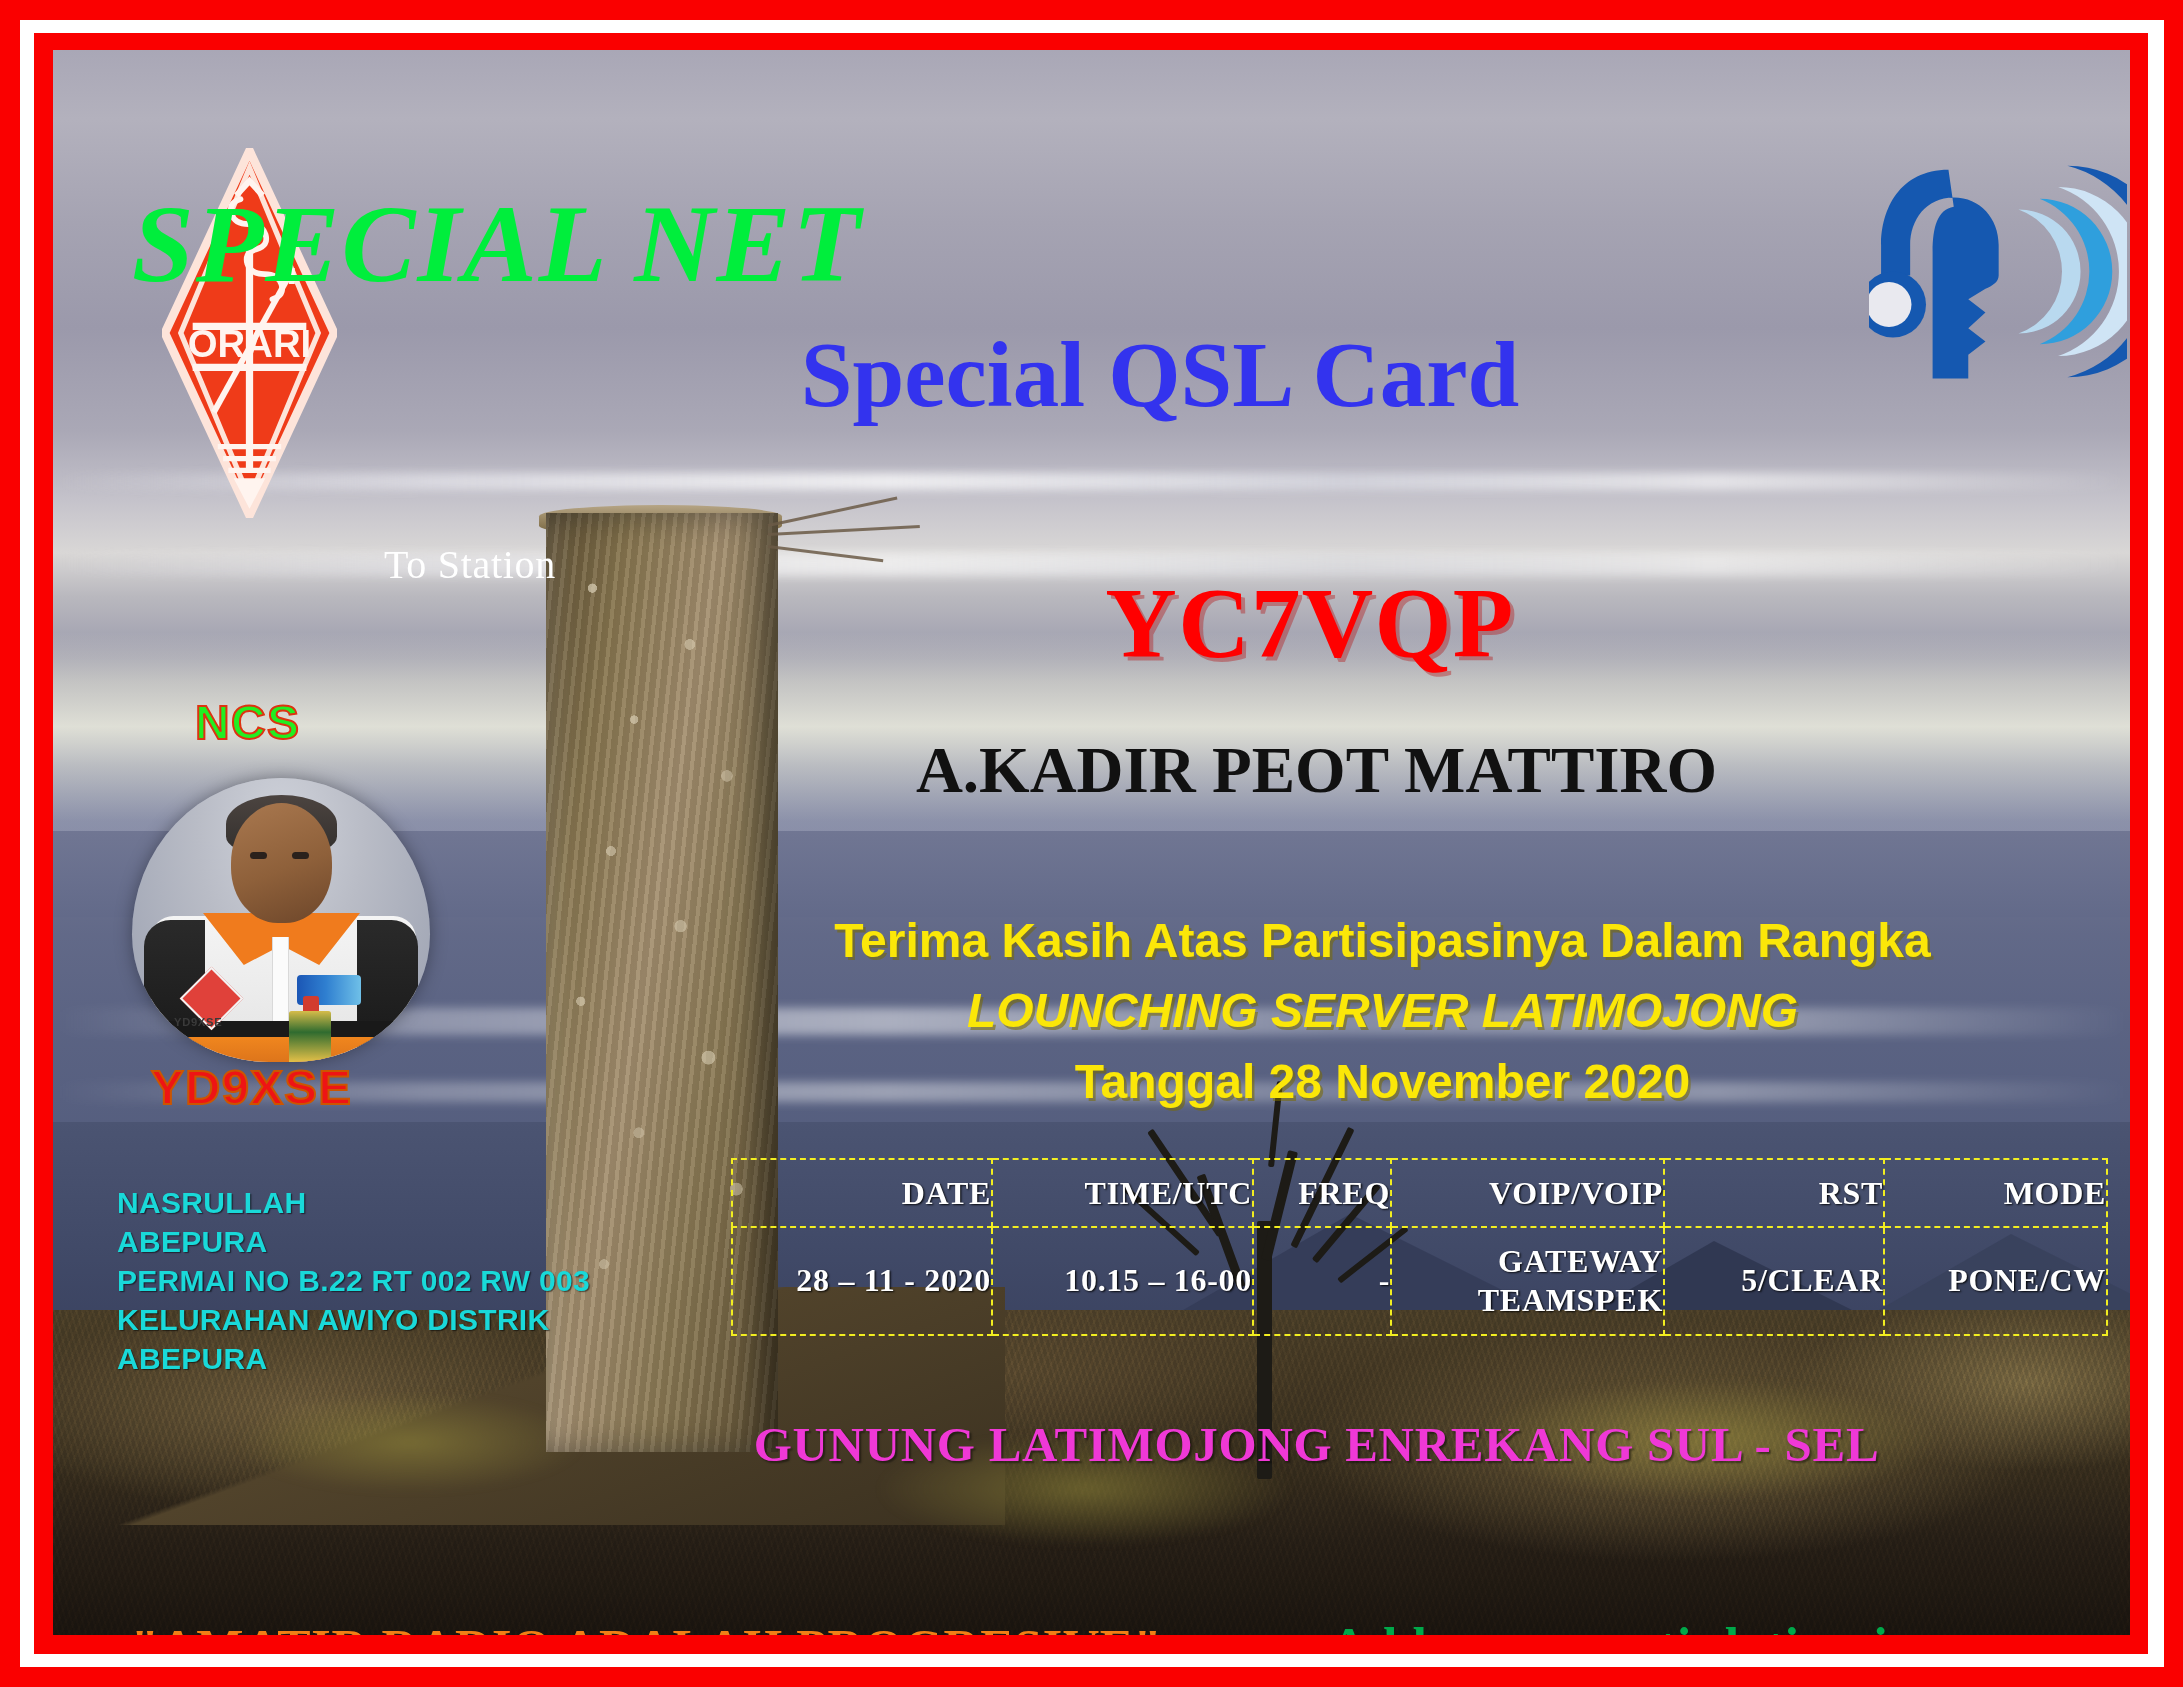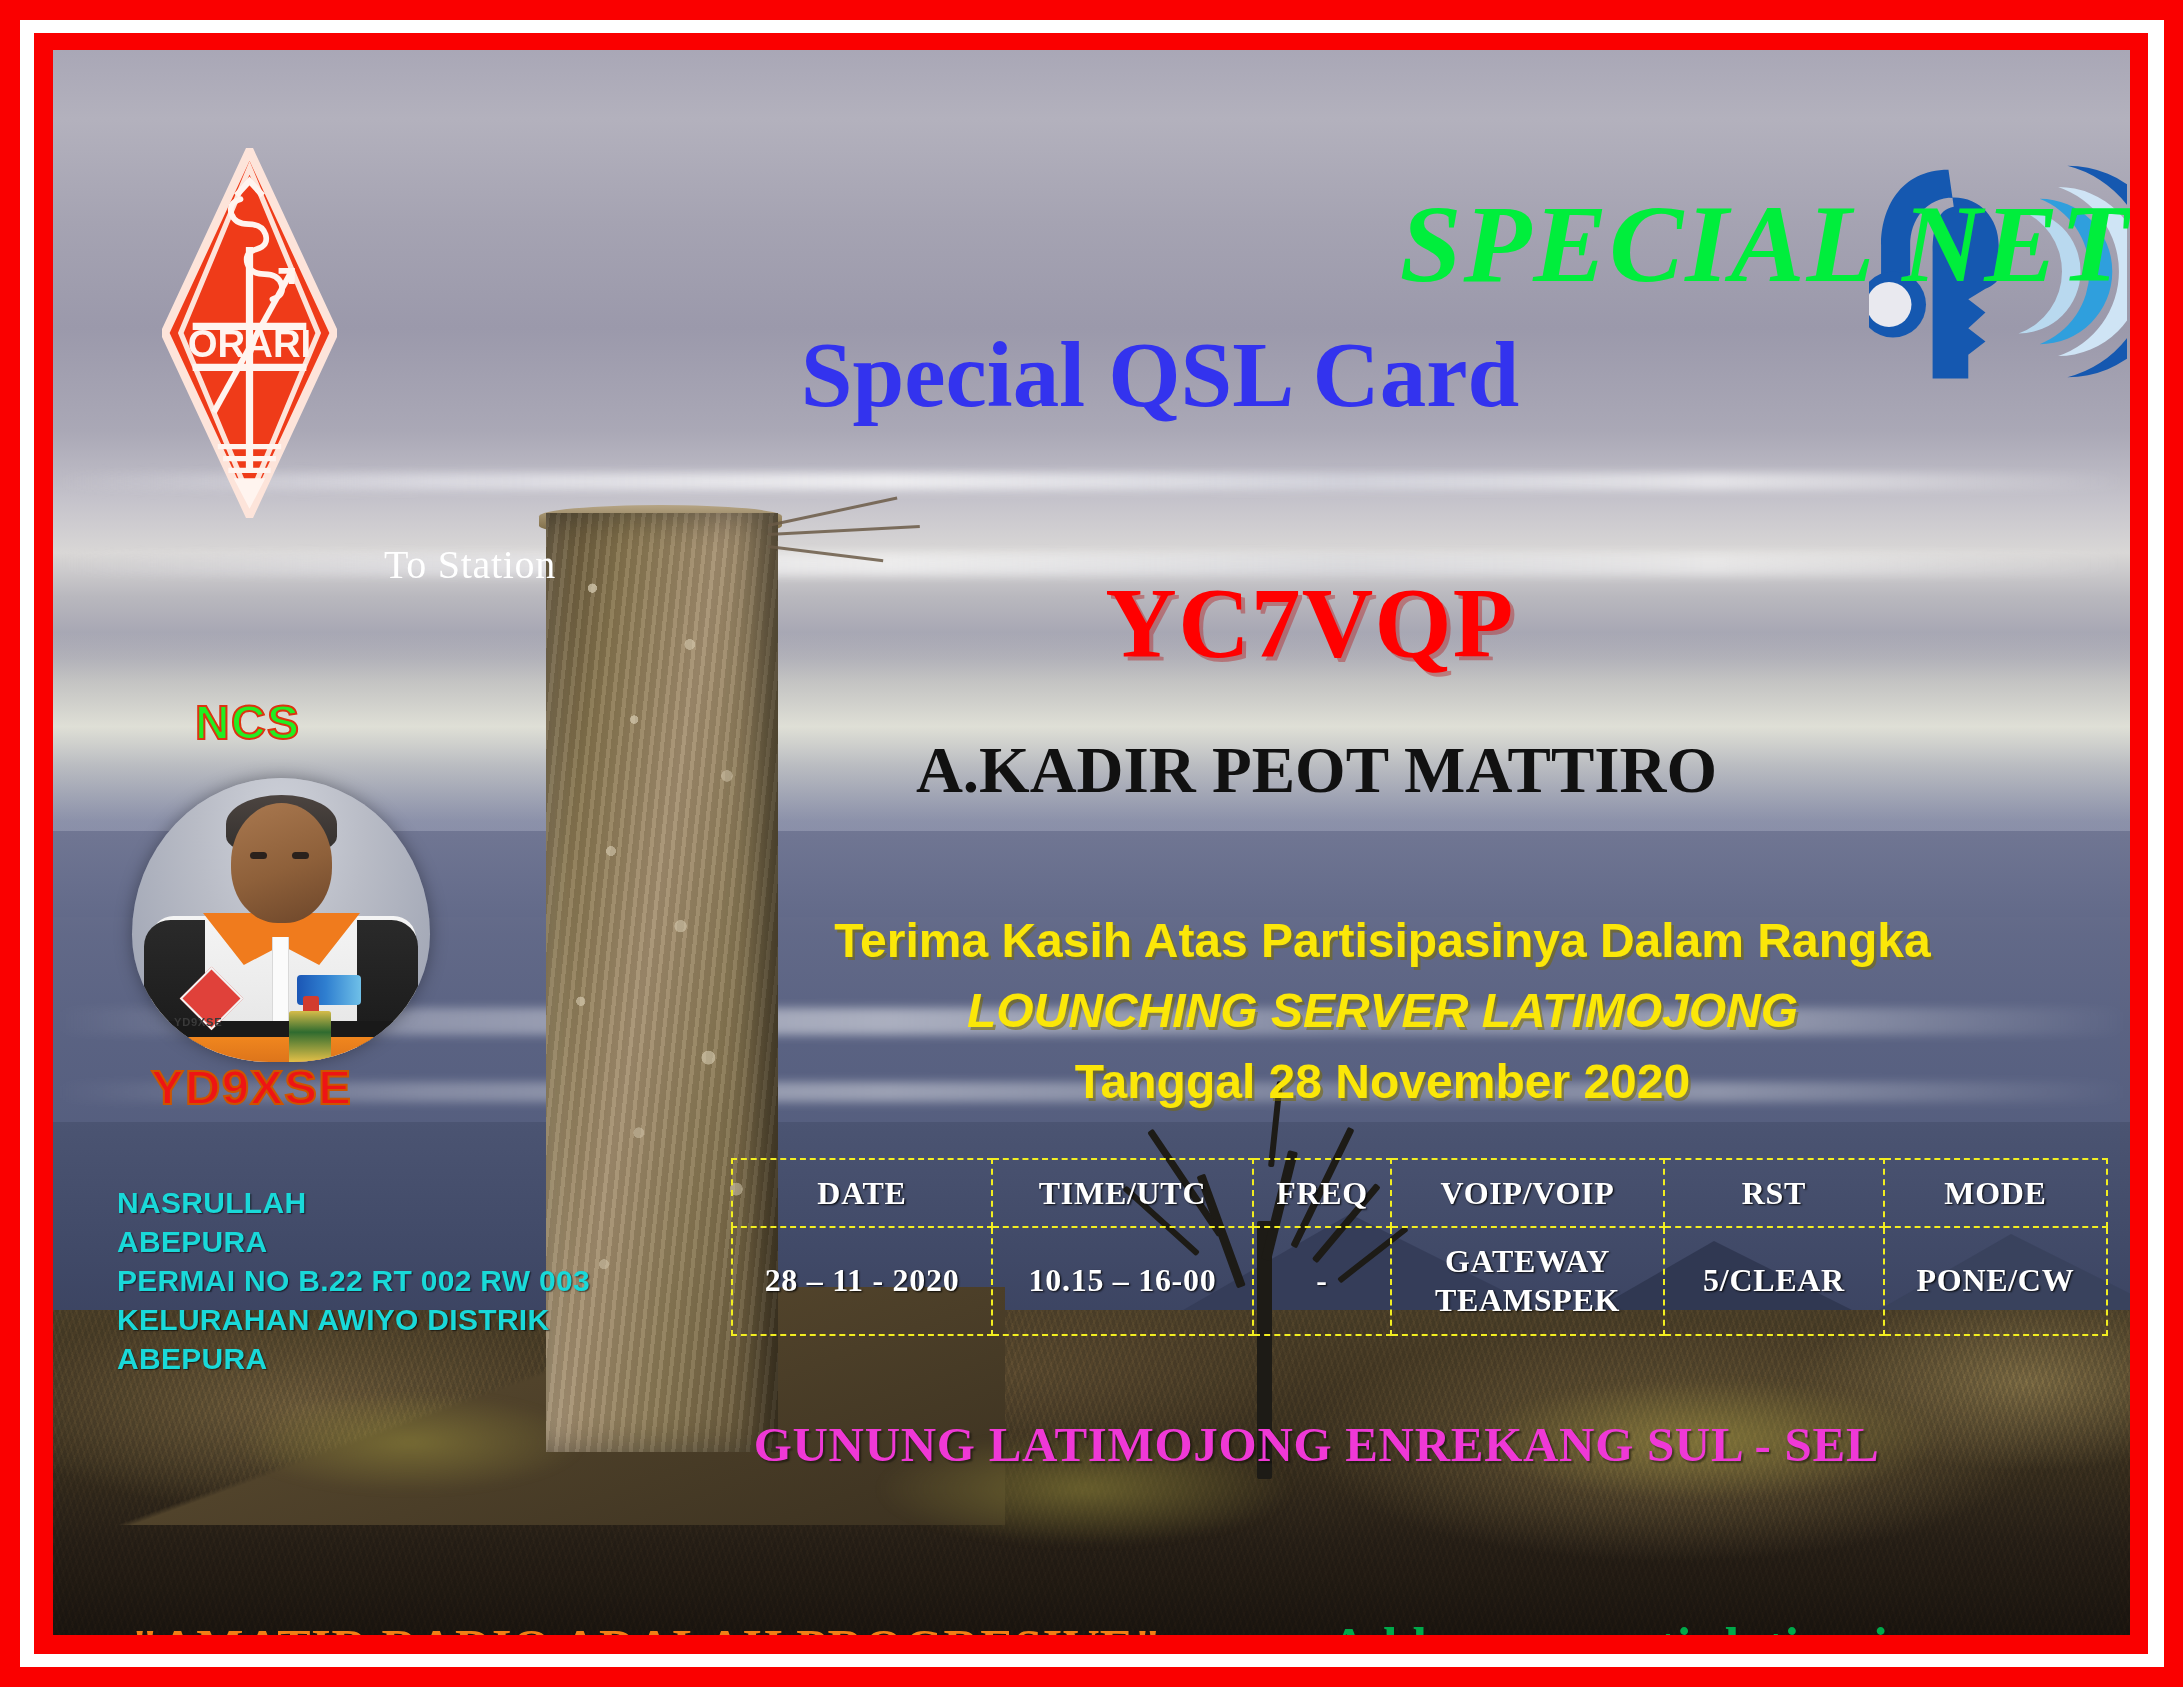--- a/index.html
+++ b/index.html
@@ -195,21 +195,21 @@
 
   #orari-logo { left: 86px; top: 79px; width: 225px; height: 410px; }
   #orari-diamond {
     position:absolute; left:22.5px; top:18.5px; width:175px; height:370px;
   }
 
   #head-logo { left: 1816px; top: 96px; width: 258px; height: 251px; }
 
   #title-special-net {
     left: 0; top: 138px; width: 2077px;
-    text-align: right;
+    text-align: left;
     font-family: "Liberation Serif", serif;
     font-style: italic; font-weight: bold;
     font-size: 111px;
     letter-spacing: 2px;
     color: #00ee3c;
     line-height: 1;
     padding-left: 79px;
     box-sizing: border-box;
   }
   #title-qsl-card {
@@ -373,21 +373,21 @@
   #log-table {
     left: 678px; top: 1108px;
     width: 1364px;
     border-collapse: collapse;
     border: 2.6px dashed #f2ee20;
     table-layout: fixed;
   }
   #log-table td, #log-table th {
     border: 2.6px dashed #f2ee20;
     color: #ffffff;
-    text-align: center;
+    text-align: right;
     font-family: "Liberation Serif", serif;
     font-weight: bold;
     letter-spacing: 0.7px;
     text-shadow: 1.3px 1.3px 2px rgba(0,0,0,.85);
     padding: 0;
   }
   #log-table th { font-size: 32px; height: 66px; }
   #log-table td { font-size: 32px; height: 106px; line-height: 1.22; }
   .col-date { width: 258px; }
   .col-time { width: 259px; }

